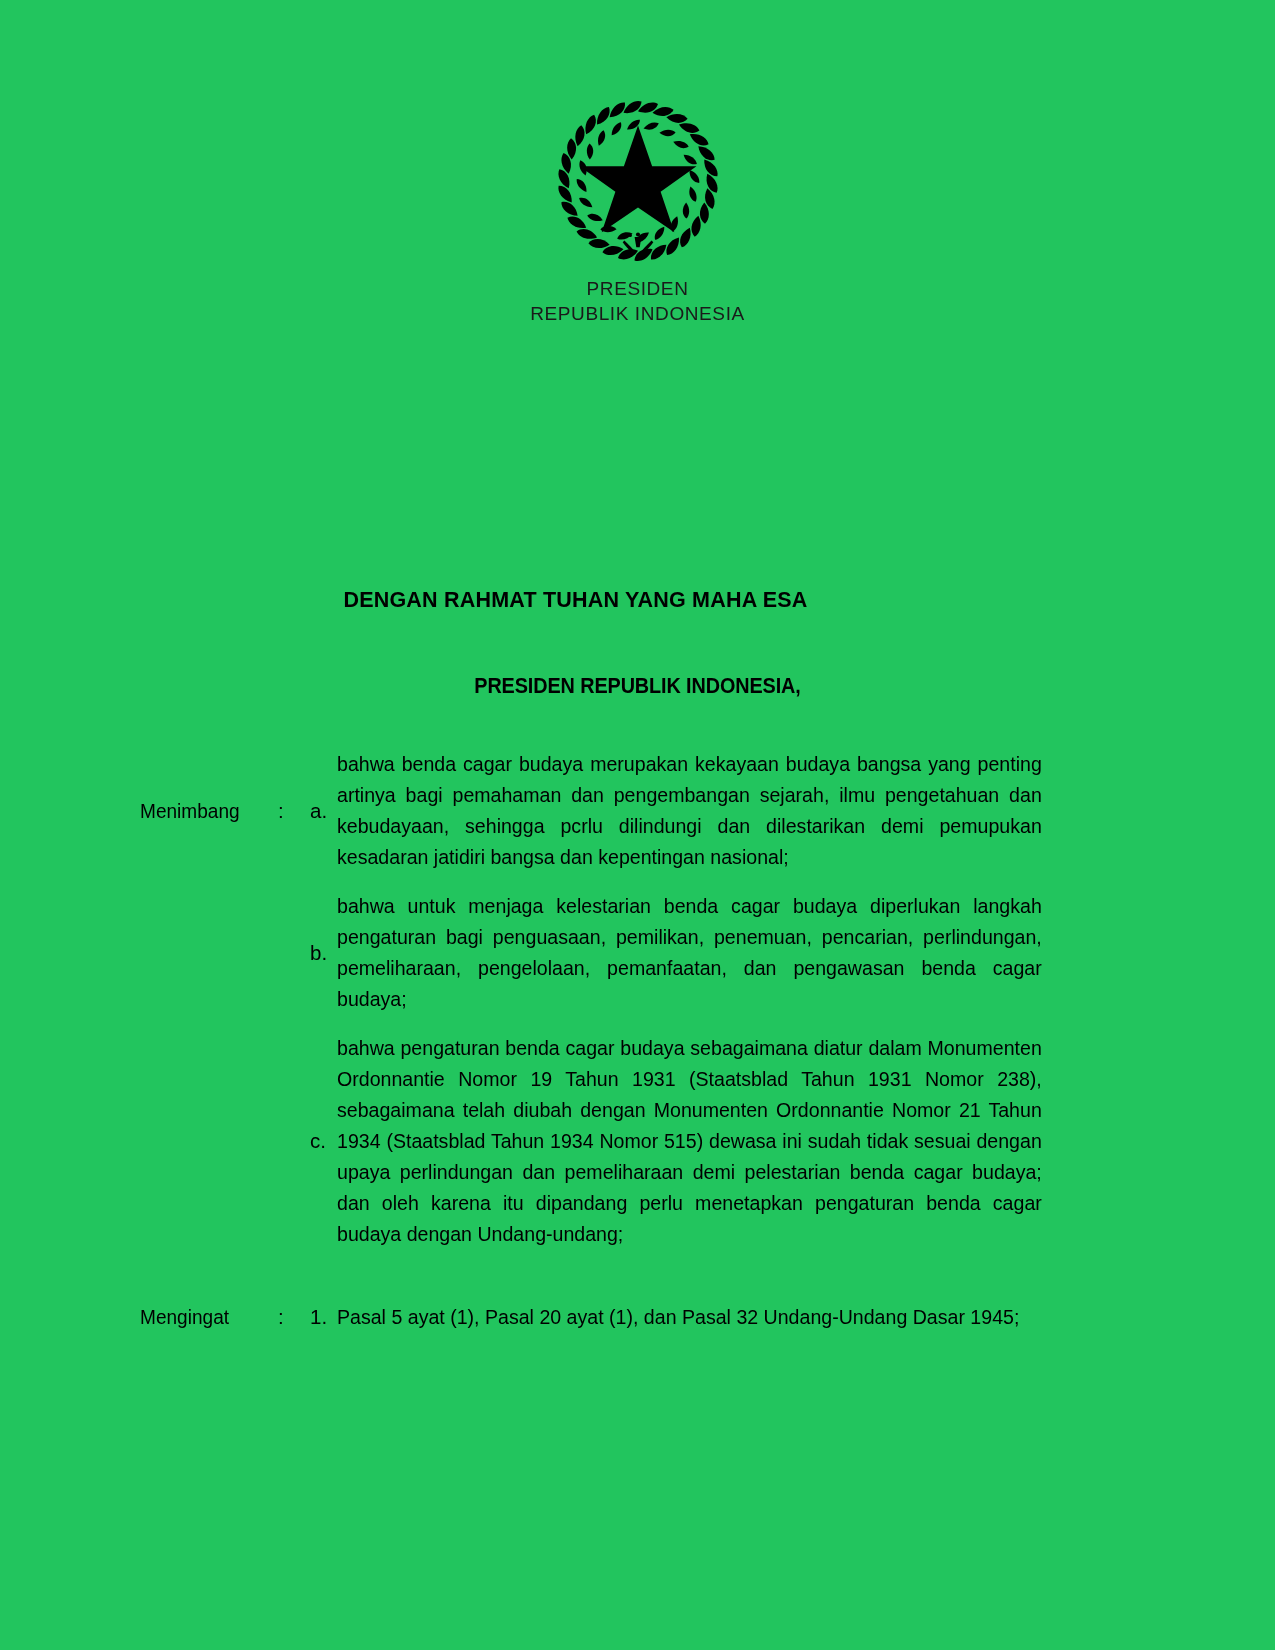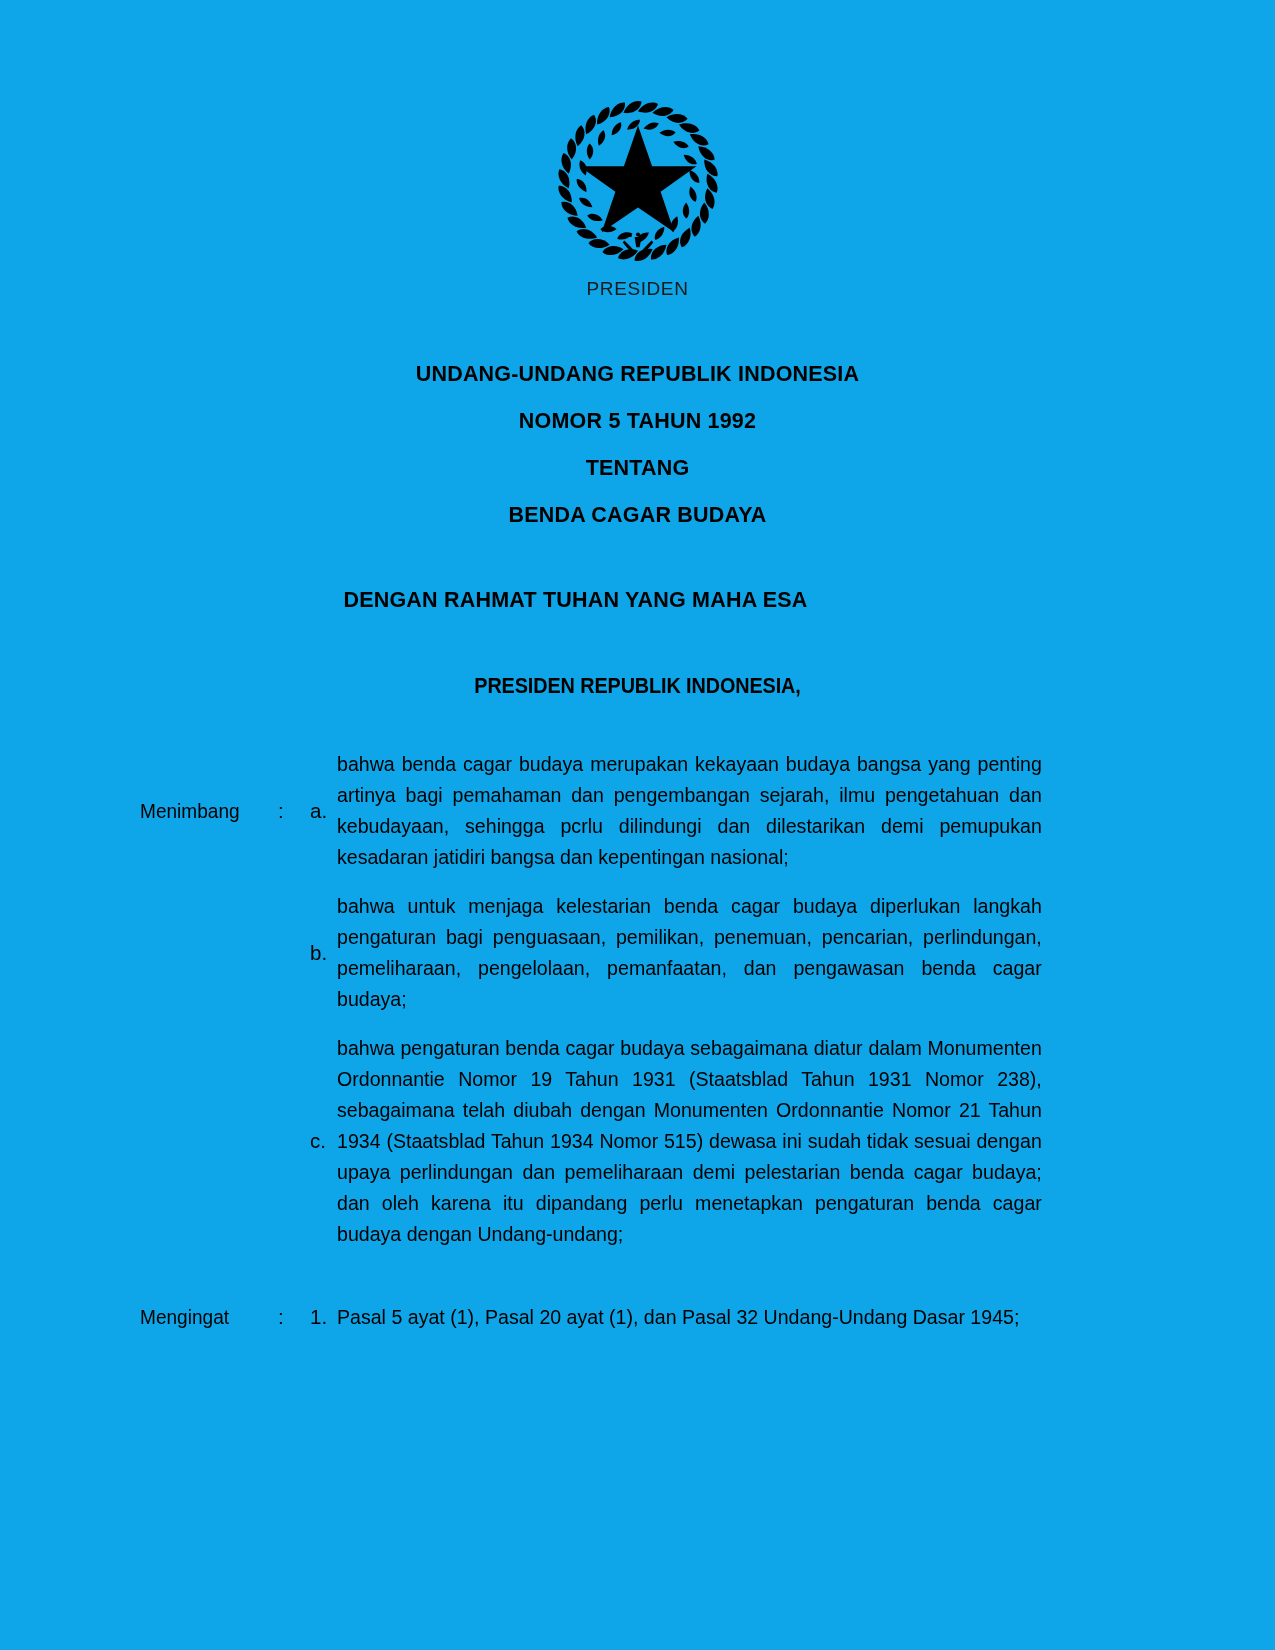--- a/index.html
+++ b/index.html
@@ -15,21 +15,21 @@
     font-family: "Liberation Sans", "DejaVu Sans", sans-serif;
     color: #000000;
     overflow: hidden;
   }
 
   .page {
     position: absolute;
     inset: 0;
     width: 1275px;
     height: 1650px;
-    background: #0ea5e9;
+    background: #22c55e;
   }
 
   
   .emblem-wrap {
     position: absolute;
     left: 0;
     top: 96px;
     width: 1275px;
     text-align: center;
   }
@@ -340,28 +340,23 @@
           </g>
         </g>
 
         <polygon points="100,38 116.6,87.5 168.8,87.5 126.6,118.2 142.7,167.5 100,137.3 57.3,167.5 73.4,118.2 31.2,87.5 83.4,87.5" fill="#000" transform="translate(0,-6) scale(1,0.97) translate(0,4)"></polygon>
       </svg>
     </span>
   </div>
 
   <div class="presiden-header">
     <div>PRESIDEN</div>
+    <div>REPUBLIK INDONESIA</div>
   </div>
 
-  <div class="title-block">
-    <div class="title-line">UNDANG-UNDANG REPUBLIK INDONESIA</div>
-    <div class="title-line">NOMOR  5 TAHUN 1992</div>
-    <div class="title-line">TENTANG</div>
-    <div class="title-line">BENDA CAGAR BUDAYA</div>
-  </div>
 
   <div class="rahmat">DENGAN RAHMAT TUHAN YANG MAHA ESA</div>
 
   <div class="presiden-signature">PRESIDEN REPUBLIK INDONESIA,</div>
 
   <div class="clauses">
 
     <div class="clause-group">
 
       <div class="clause-row">

